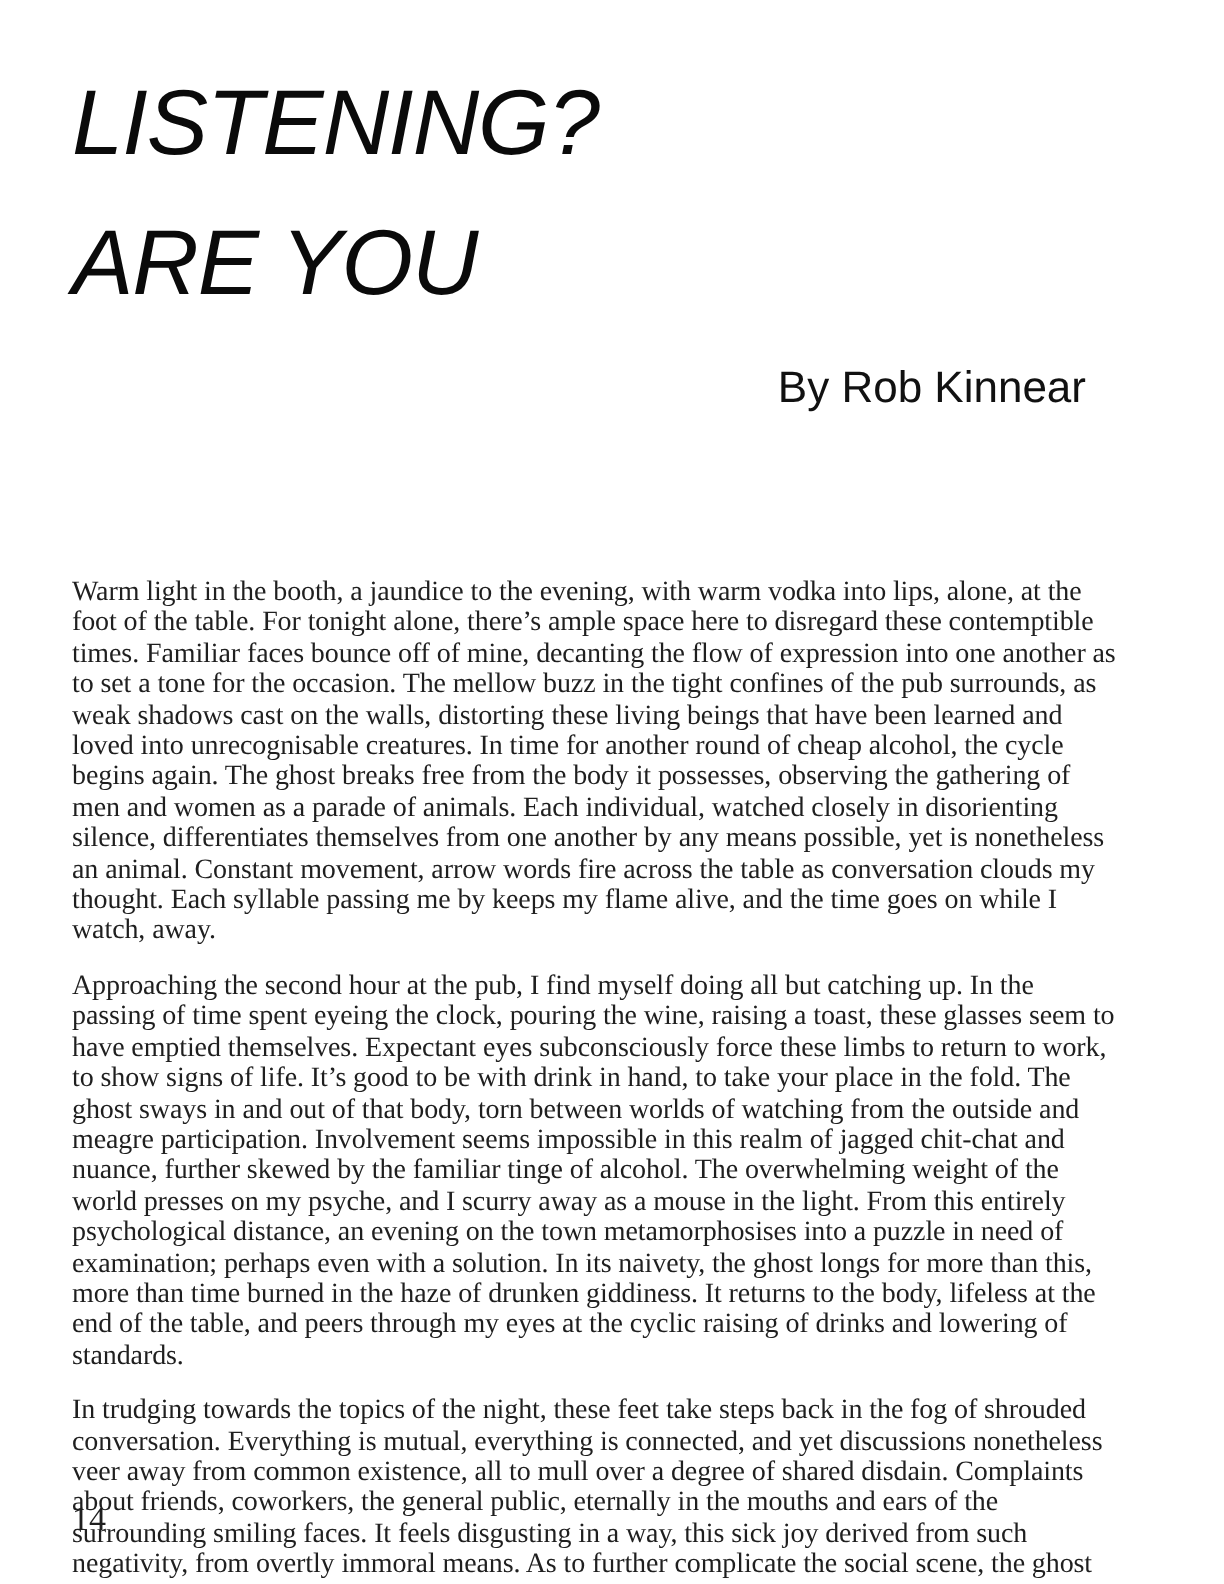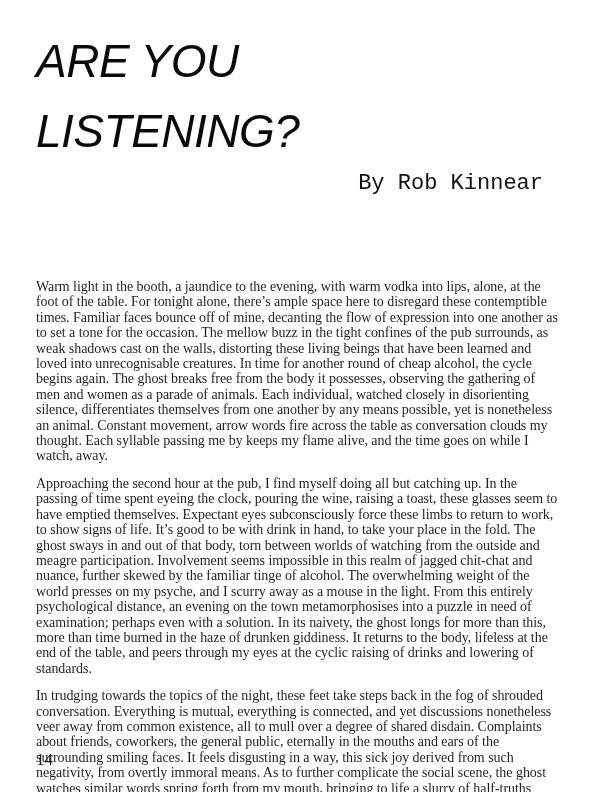--- a/index.html
+++ b/index.html
@@ -22,24 +22,24 @@
     font-style: italic;
     font-weight: 500;
     font-size: 46px;
     line-height: 70px;
     letter-spacing: -0.5px;
     color: #0a0a0a;
   }
   .title-line { display: block; white-space: nowrap; }
 
   .byline {
-    margin-top: 4px;
+    margin-top: 14px;
     padding-right: 33px;
     text-align: right;
-    font-family: Liberation Mono, monospace;
+    font-family: Liberation Sans, sans-serif;
     font-weight: 400;
     font-size: 22px;
     line-height: 27px;
     color: #111111;
   }
 
   .article-body {
     margin-top: 82px;
     width: 524px;
   }
@@ -63,22 +63,22 @@
     color: #1f1f1f;
   }
 </style>
 </head>
 <body>
 
 <div class="page">
 
   <header>
     <h1 class="article-title">
+      <span class="title-line">LISTENING?</span>
       <span class="title-line">ARE YOU</span>
-      <span class="title-line">LISTENING?</span>
     </h1>
     <div class="byline">By Rob Kinnear</div>
   </header>
 
   <main class="article-body">
     <p>Warm light in the booth, a jaundice to the evening, with warm vodka into lips, alone, at the foot of the table. For tonight alone, there’s ample space here to disregard these contemptible times. Familiar faces bounce off of mine, decanting the flow of expression into one another as to set a tone for the occasion. The mellow buzz in the tight confines of the pub surrounds, as weak shadows cast on the walls, distorting these living beings that have been learned and loved into unrecognisable creatures. In time for another round of cheap alcohol, the cycle begins again. The ghost breaks free from the body it possesses, observing the gathering of men and women as a parade of animals. Each individual, watched closely in disorienting silence, differentiates themselves from one another by any means possible, yet is nonetheless an animal. Constant movement, arrow words fire across the table as conversation clouds my thought. Each syllable passing me by keeps my flame alive, and the time goes on while I watch, away.</p>
     <p>Approaching the second hour at the pub, I find myself doing all but catching up. In the passing of time spent eyeing the clock, pouring the wine, raising a toast, these glasses seem to have emptied themselves. Expectant eyes subconsciously force these limbs to return to work, to show signs of life. It’s good to be with drink in hand, to take your place in the fold. The ghost sways in and out of that body, torn between worlds of watching from the outside and meagre participation. Involvement seems impossible in this realm of jagged chit-chat and nuance, further skewed by the familiar tinge of alcohol. The overwhelming weight of the world presses on my psyche, and I scurry away as a mouse in the light. From this entirely psychological distance, an evening on the town metamorphosises into a puzzle in need of examination; perhaps even with a solution. In its naivety, the ghost longs for more than this, more than time burned in the haze of drunken giddiness. It returns to the body, lifeless at the end of the table, and peers through my eyes at the cyclic raising of drinks and lowering of standards.</p>
     <p>In trudging towards the topics of the night, these feet take steps back in the fog of shrouded conversation. Everything is mutual, everything is connected, and yet discussions nonetheless veer away from common existence, all to mull over a degree of shared disdain. Complaints about friends, coworkers, the general public, eternally in the mouths and ears of the surrounding smiling faces. It feels disgusting in a way, this sick joy derived from such negativity, from overtly immoral means. As to further complicate the social scene, the ghost watches similar words spring forth from my mouth, bringing to life a slurry of half-truths about petty grudges; fresh grist for the rumour mill. Why am I like this? Why are we like this? God, the things we do to feel involved. Guilt of association lingers between the eye and cheek, covered by the raised glass feeding the machine. Time passes, discussions sway towards and away from the harshness of honesty; poison seeping into</p>
   </main>
 

